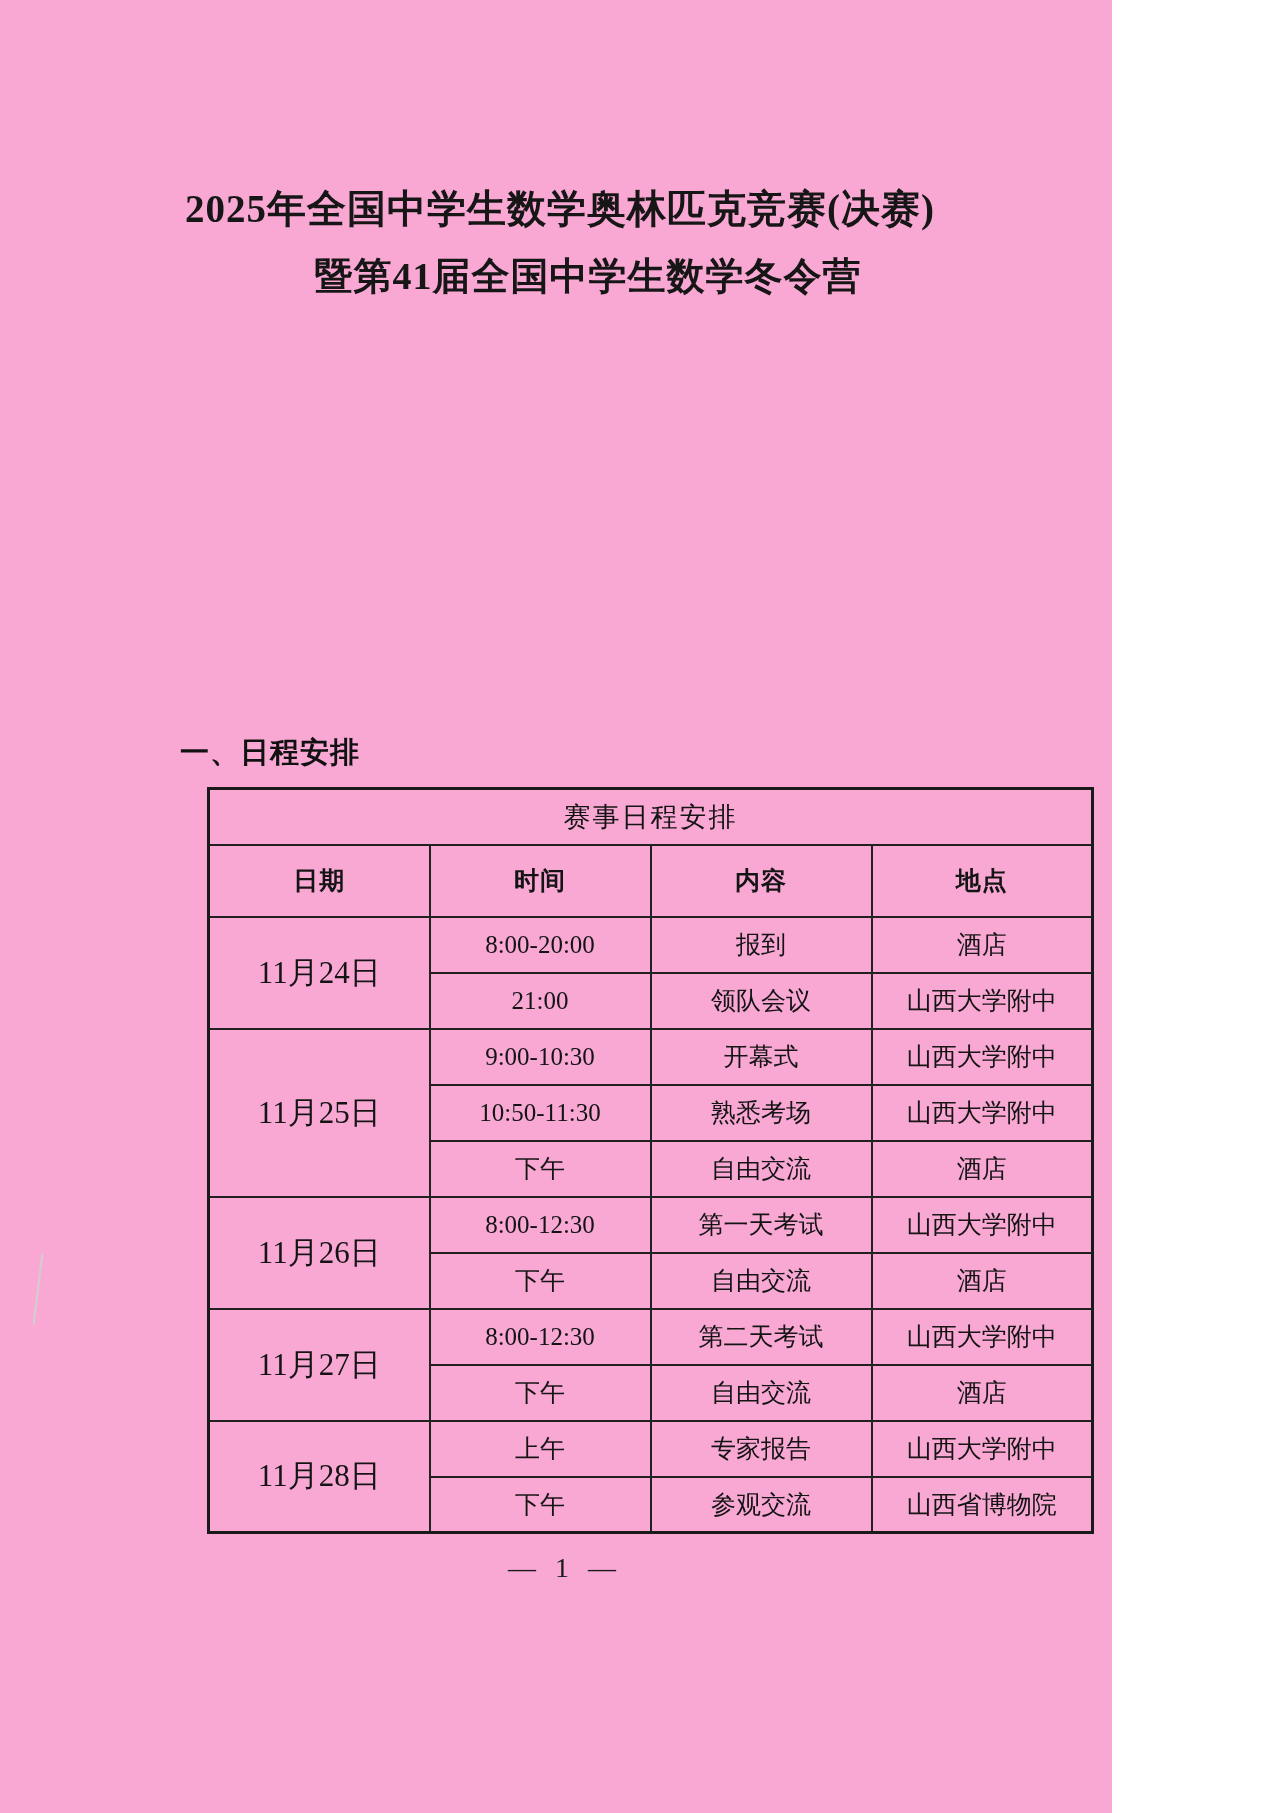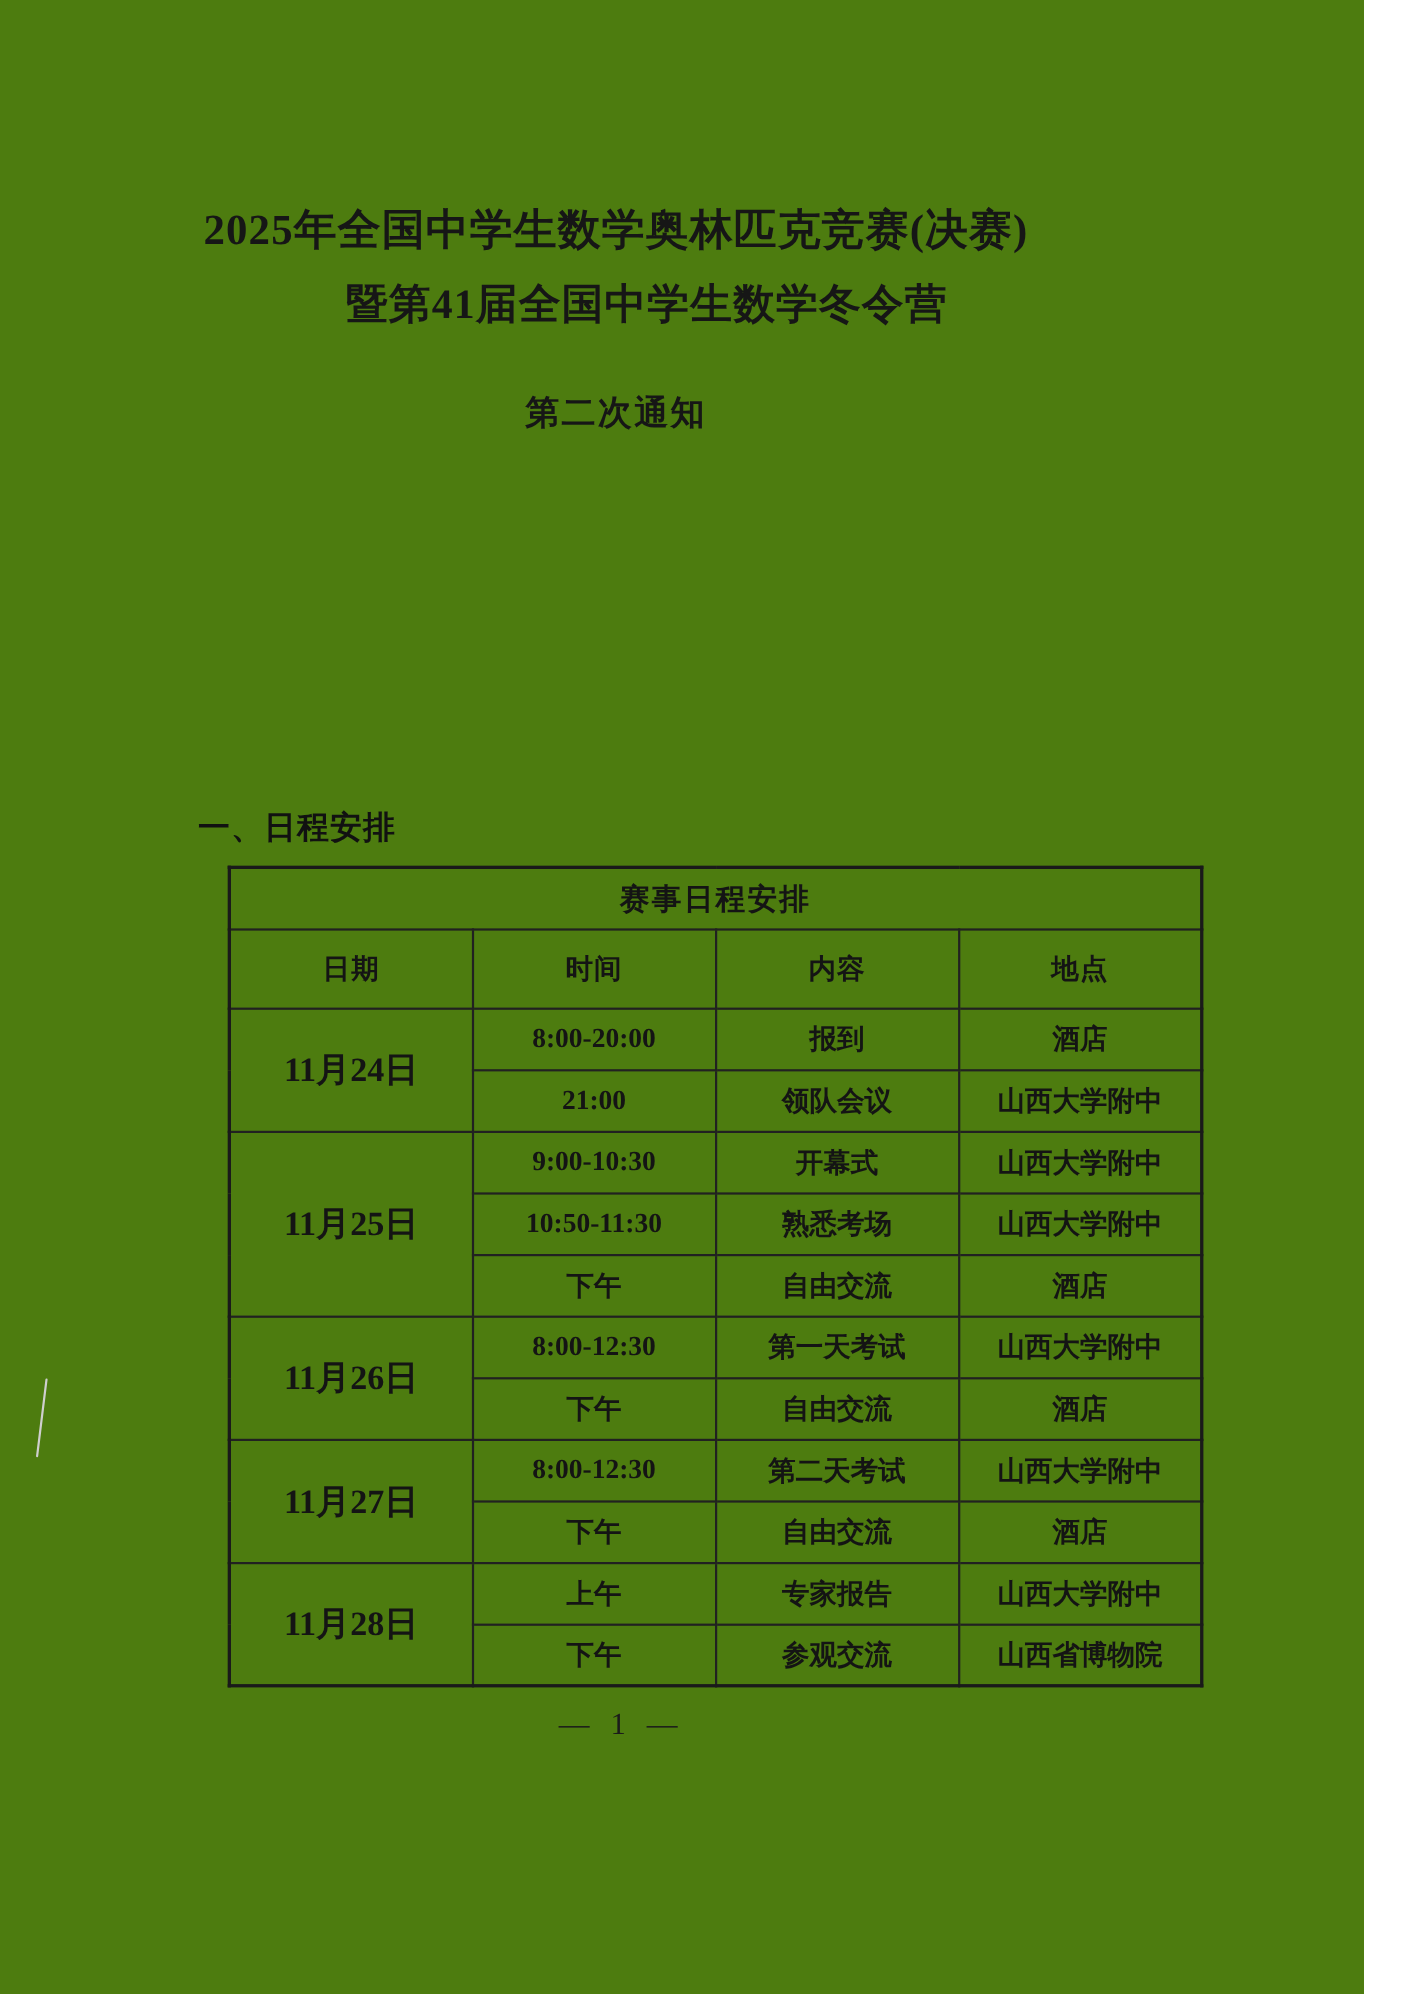--- a/index.html
+++ b/index.html
@@ -3,23 +3,23 @@
 <meta charset="utf-8">
 <style>
   html, body {
     margin: 0;
     padding: 0;
     background: #ffffff;
     font-family: "Liberation Serif", "DejaVu Serif", serif;
   }
   .page {
     position: relative;
-    width: 1240px;
+    width: 1112px;
     height: 1813px;
-    background: #4d7c0f;
+    background: #f9a8d4;
     color: #161616;
     overflow: hidden;
   }
   
   .title-block {
     position: absolute;
     left: 0;
     width: 1120px;
     text-align: center;
   }
@@ -73,21 +73,21 @@
     border-collapse: collapse;
     table-layout: fixed;
     font-size: 25px;
     color: #141414;
   }
   table.schedule td, table.schedule th {
     border: 2px solid #212121;
     text-align: center;
     vertical-align: middle;
     padding: 0;
-    font-weight: bold;
+    font-weight: normal;
   }
   table.schedule { border: 3px solid #1a1a1a; }
   tr.caption-row { height: 56px; }
   td.caption-cell {
     font-weight: 900;
     font-size: 27px;
     letter-spacing: 2px;
   }
   tr.header-row { height: 72px; }
   tr.header-row th {
@@ -123,21 +123,20 @@
 </style>
 </head>
 <body>
 
 <div class="page">
 
   <div class="title-block title-l1">2025年全国中学生数学奥林匹克竞赛(决赛)</div>
 
   <div class="title-block title-l2">暨第41届全国中学生数学冬令营</div>
 
-  <div class="title-block title-l3">第二次通知</div>
 
 
   <div class="section-heading">一、日程安排</div>
 
   <table class="schedule">
       <tbody>
         <tr class="caption-row">
           <td colspan="4" class="caption-cell">赛事日程安排</td>
         </tr>
         <tr class="header-row">

